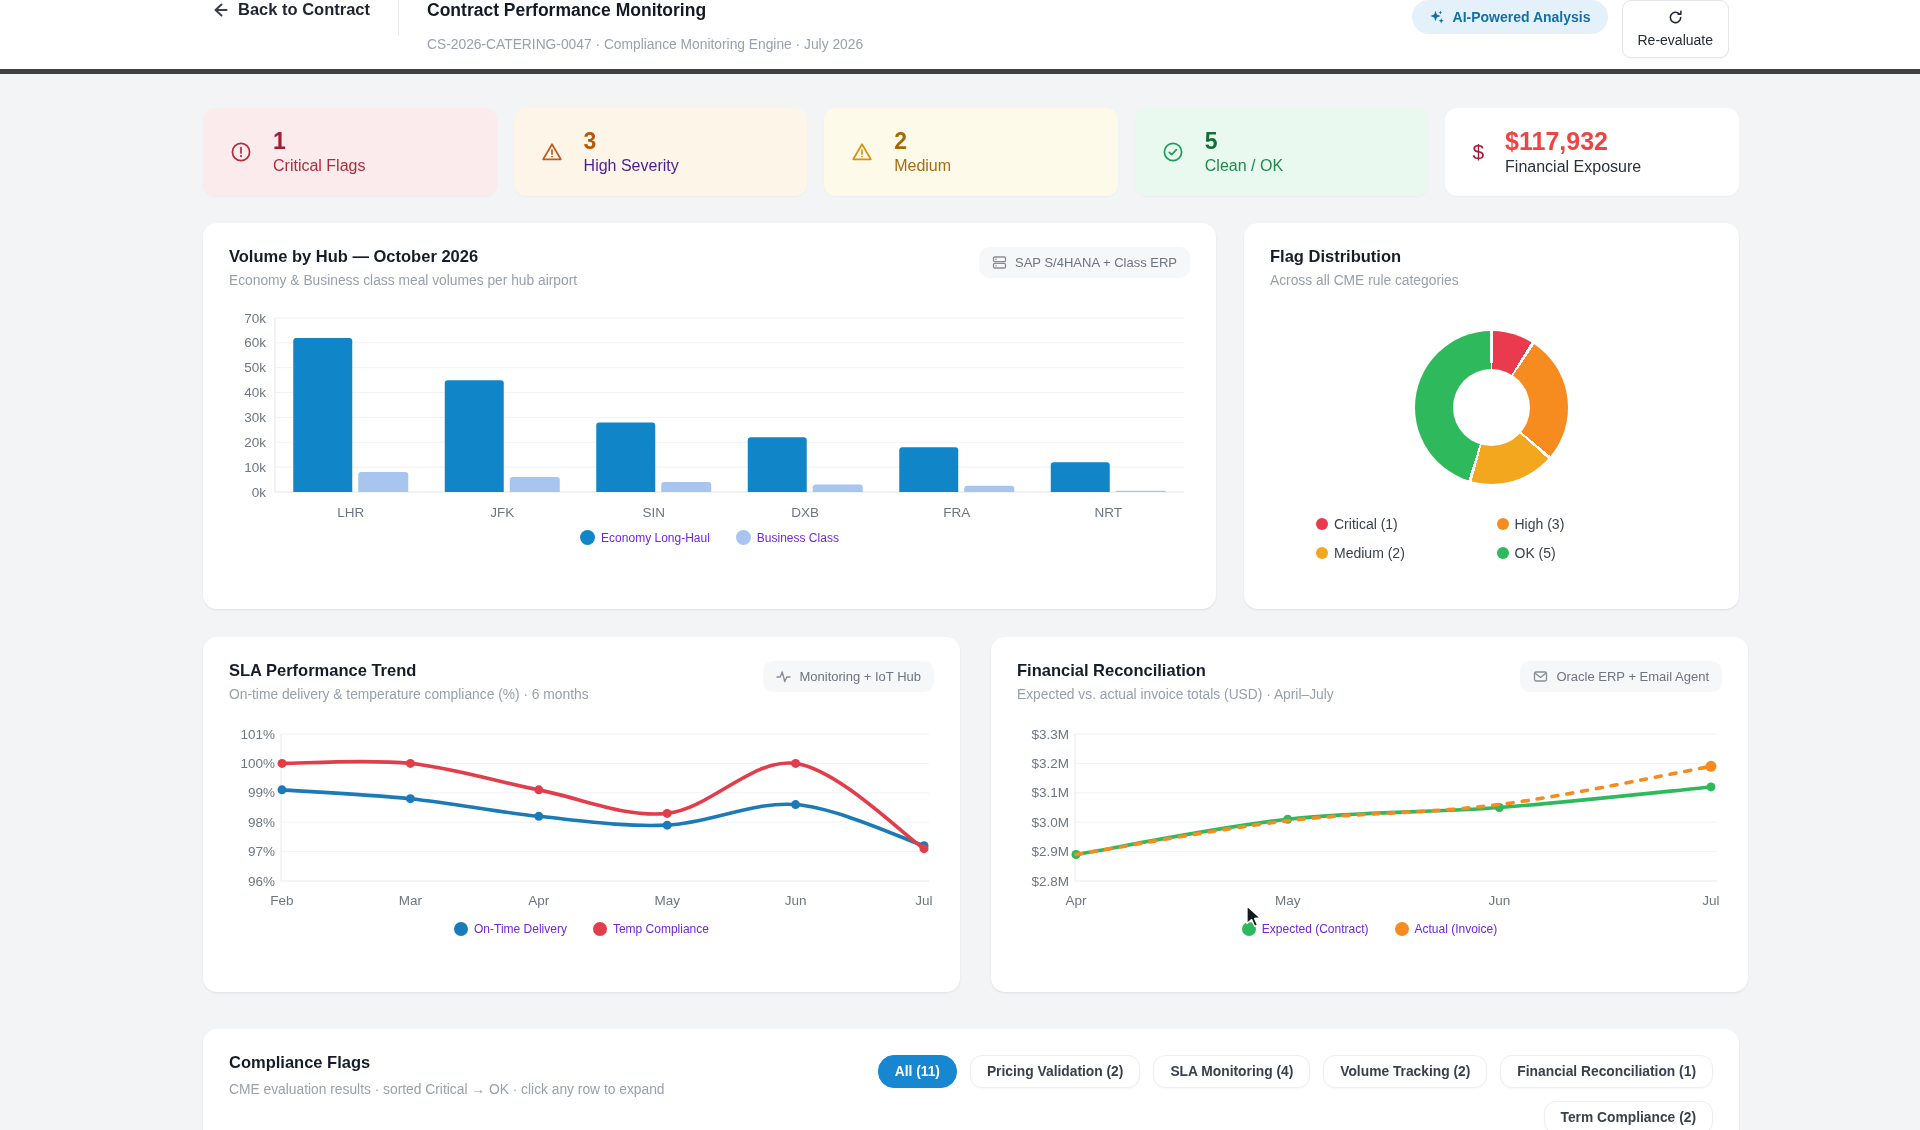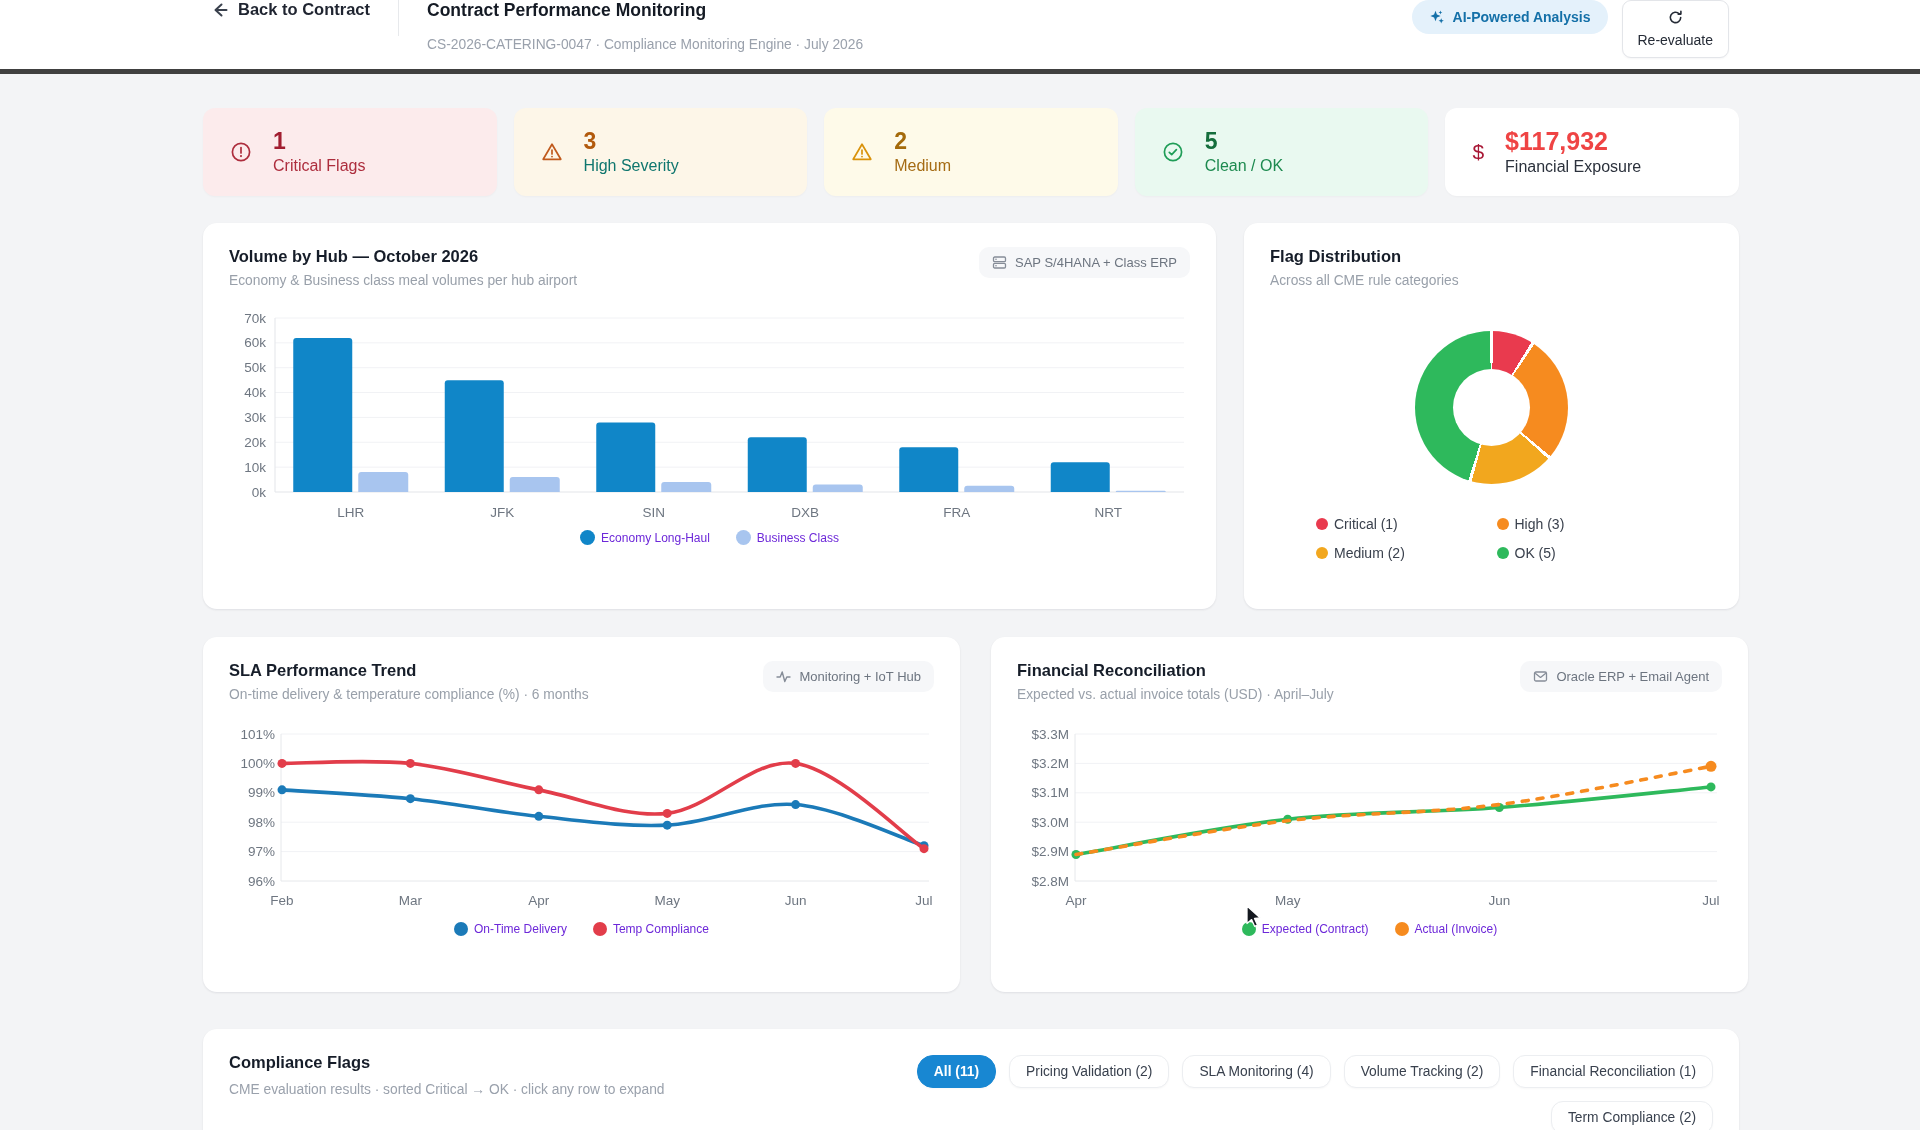--- a/index.html
+++ b/index.html
@@ -57,21 +57,21 @@
   .donut .hole { position:absolute; inset:38px; background:#fff; border-radius:50%; }
   .donut-legend { display:grid; grid-template-columns:1fr 1fr; gap:13px 10px; margin-top:32px; padding:0 46px; }
   .donut-legend .litem { font-size:14px; color:#3a414d; }
 
   
   .card-compliance { margin-top:37px; height:190px; display:flex; justify-content:space-between; }
   .comp-sub { font-size:13.8px; color:#9aa1ac; max-width:470px; line-height:1.55; margin-top:7px; }
   .filters { display:flex; flex-wrap:wrap; justify-content:flex-end; align-content:flex-start;
              gap:13px 13px; width:880px; padding-top:2px; }
   .fpill { background:#fff; border:1px solid #eceef1; border-radius:12px; padding:8px 16px;
-           font-size:13.8px; font-weight:400; color:#39414e; cursor:pointer; font-family:inherit;
+           font-size:13.8px; font-weight:700; color:#39414e; cursor:pointer; font-family:inherit;
            box-shadow:0 1px 2px rgba(16,24,40,.03); white-space:nowrap; }
   .fpill.active { background:#1887d2; border-color:#1887d2; color:#fff; font-weight:700; border-radius:16px; }
 
   .cursor { position:absolute; left:1246px; top:905px; z-index:50; pointer-events:none; }
 </style>
 </head>
 <body>
 
 <header>
   <div class="back">
@@ -119,21 +119,21 @@
         </div>
     </div>
     <div class="stat" style="background: rgb(253, 246, 232);">
       <svg class="sicon" width="22" height="22" viewBox="0 0 22 22" style="color: rgb(192, 90, 29);">
           <path d="M11 3.2 L19.8 18.3 H2.2 Z" fill="none" stroke="currentColor" stroke-width="1.7" stroke-linejoin="round"></path>
           <line x1="11" y1="9" x2="11" y2="13" stroke="currentColor" stroke-width="1.7" stroke-linecap="round"></line>
           <circle cx="11" cy="15.6" r="0.95" fill="currentColor"></circle>
         </svg>
       <div>
           <div class="num" style="color: rgb(178, 90, 13);">3</div>
-           <div class="lbl" style="color: #0f766e;">High Severity</div>
+           <div class="lbl" style="color: #4c1d95;">High Severity</div>
         </div>
     </div>
     <div class="stat" style="background: rgb(254, 250, 233);">
       <svg class="sicon" width="22" height="22" viewBox="0 0 22 22" style="color: rgb(217, 146, 11);">
           <path d="M11 3.2 L19.8 18.3 H2.2 Z" fill="none" stroke="currentColor" stroke-width="1.7" stroke-linejoin="round"></path>
           <line x1="11" y1="9" x2="11" y2="13" stroke="currentColor" stroke-width="1.7" stroke-linecap="round"></line>
           <circle cx="11" cy="15.6" r="0.95" fill="currentColor"></circle>
         </svg>
       <div>
           <div class="num" style="color: rgb(164, 106, 10);">2</div>

